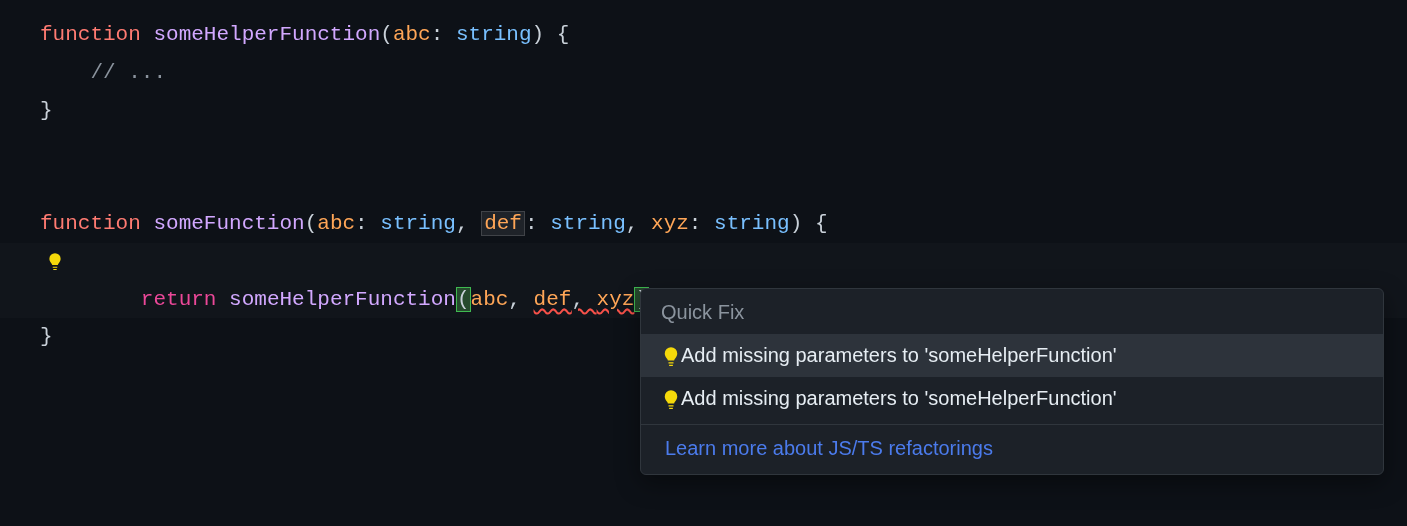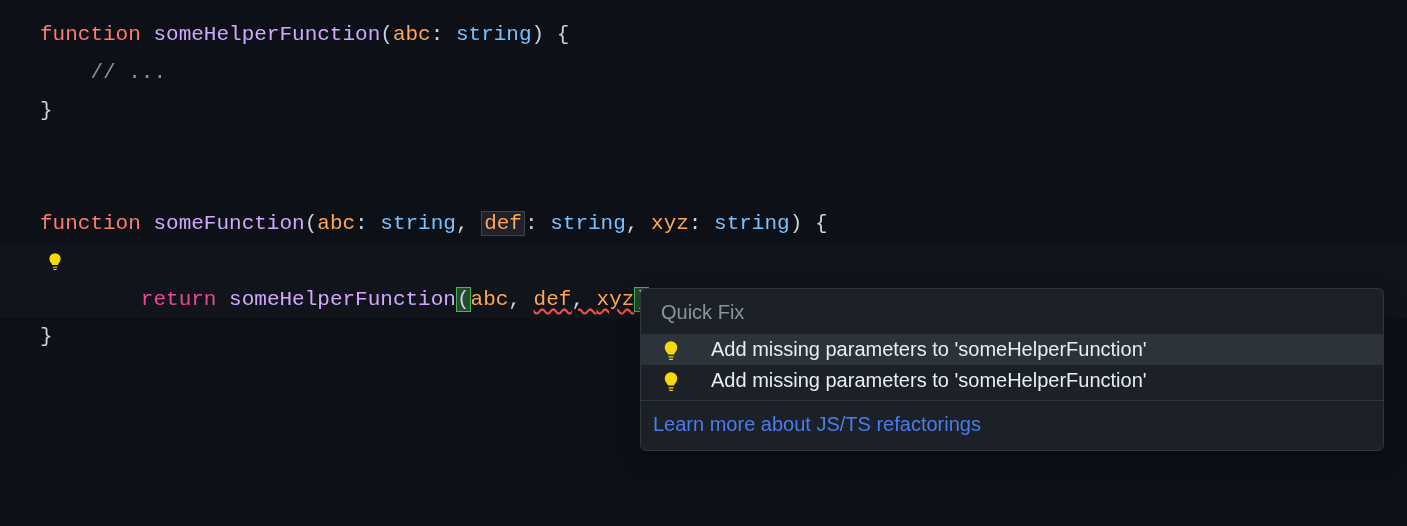--- a/index.html
+++ b/index.html
@@ -91,35 +91,35 @@
       font-size: 20px;
     }
     .quickfix-header {
       padding: 12px 20px 10px;
       color: #8b949e;
       font-size: 20px;
     }
     .quickfix-item {
       display: flex;
       align-items: center;
-      gap: 30px;
-      padding: 4px 20px;
+      gap: 0;
+      padding: 10px 20px;
       color: #e6edf3;
       cursor: pointer;
     }
     .quickfix-item.selected {
       background: #2d333b;
     }
     .quickfix-divider {
       height: 1px;
       background: #30363d;
       margin: 4px 0 0;
     }
     .quickfix-link {
-      padding: 12px 12px 14px;
+      padding: 12px 24px 14px;
       color: #4b7bec;
       cursor: pointer;
     }
   </style>
 </head>
 <body>
 
 <div class="code-editor">
   <div class="line"><span class="kw-function">function</span> <span class="fn-name">someHelperFunction</span><span class="punct">(</span><span class="param">abc</span><span class="punct">: </span><span class="type">string</span><span class="punct">)</span> <span class="brace">{</span></div>
   <div class="line">    <span class="comment">// ...</span></div>

